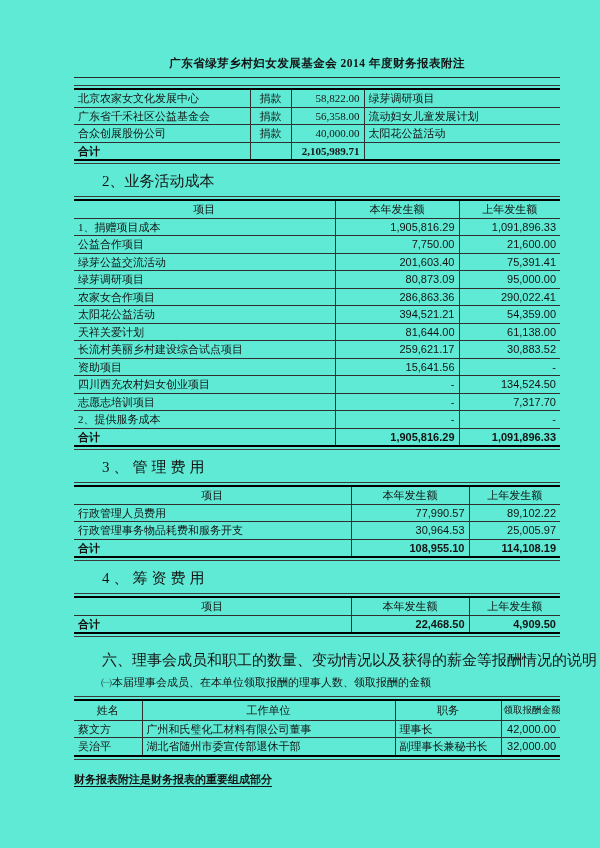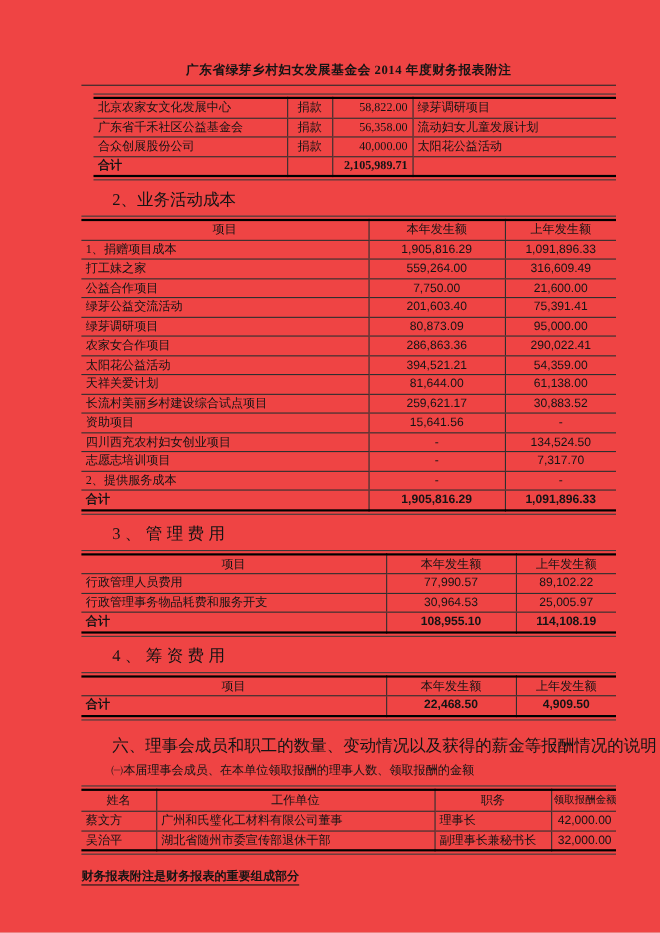--- a/index.html
+++ b/index.html
@@ -2,21 +2,21 @@
 <html><head>
 <meta charset="utf-8">
 <style>
   * { margin: 0; padding: 0; box-sizing: border-box; }
   html, body { background: #e8e8e8; }
   body { font-family: "Liberation Serif", "DejaVu Serif", serif; color: #141414; }
   .page {
     position: relative;
     width: 600px; height: 848px;
     margin: 0 auto;
-    background: #ef4444;
+    background: #5eead4;
     overflow: hidden;
   }
   .content {
     position: absolute;
     left: 74px; top: 56px;
     width: 486px;
   }
   .doc-title {
     text-align: center;
     font-weight: bold;
@@ -37,21 +37,21 @@
     text-indent: 27px;
     margin: 0 0 6px 0;
     white-space: nowrap;
   }
   
   .twrap {
     border-top: 1px solid #3a3a3a;
     border-bottom: 1px solid #3a3a3a;
     padding: 2px 0;
   }
-  .twrap.first { margin-top: 7px; margin-left: 11px; }
+  .twrap.first { margin-top: 7px; }
   table {
     width: 100%;
     border-collapse: collapse;
     table-layout: fixed;
     border-top: 2px solid #000;
     border-bottom: 2px solid #000;
     font-size: 11px;
   }
   th, td {
     border-bottom: 1px solid #2f2f2f;
@@ -64,21 +64,21 @@
   th + th, td + td { border-left: 1px solid #2f2f2f; }
   tr:last-child td { border-bottom: none; }
   th { text-align: center; }
   
   .t1 td:nth-child(1) { text-align: left; }
   .t1 td:nth-child(2) { text-align: center; }
   .t1 td:nth-child(3) { text-align: right; font-family: Liberation Serif, serif; }
   .t1 td:nth-child(4) { text-align: left; }
   
   .t2 td:nth-child(2), .t2 td:nth-child(3) {
-    text-align: center;
+    text-align: right;
     font-family: "Liberation Sans", "DejaVu Sans", sans-serif;
   }
   
   .t5 td:nth-child(4) {
     text-align: right;
     font-family: "Liberation Sans", "DejaVu Sans", sans-serif;
   }
   .t5 th:nth-child(4) { font-size: 9.5px; padding: 3px 2px; }
   tr.total td { font-weight: bold; }
   tr.total td:first-child { text-align: left; }
@@ -149,25 +149,20 @@
               <th>上年发生额</th>
             </tr>
           </thead>
           <tbody>
             <tr>
               <td>1、捐赠项目成本</td>
               <td>1,905,816.29</td>
               <td>1,091,896.33</td>
             </tr>
             <tr>
-              <td>打工妹之家</td>
-              <td>559,264.00</td>
-              <td>316,609.49</td>
-            </tr>
-            <tr>
               <td>公益合作项目</td>
               <td>7,750.00</td>
               <td>21,600.00</td>
             </tr>
             <tr>
               <td>绿芽公益交流活动</td>
               <td>201,603.40</td>
               <td>75,391.41</td>
             </tr>
             <tr>

